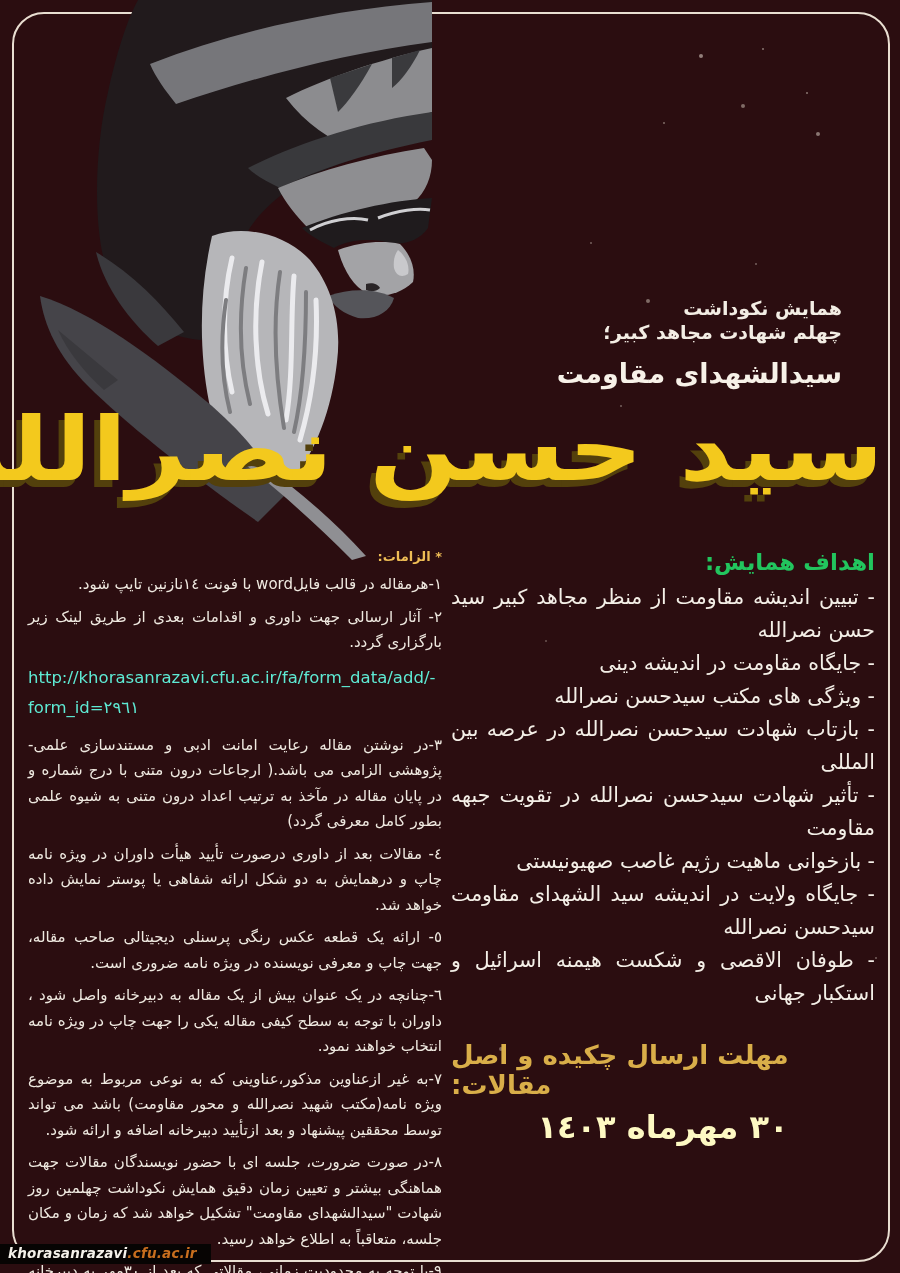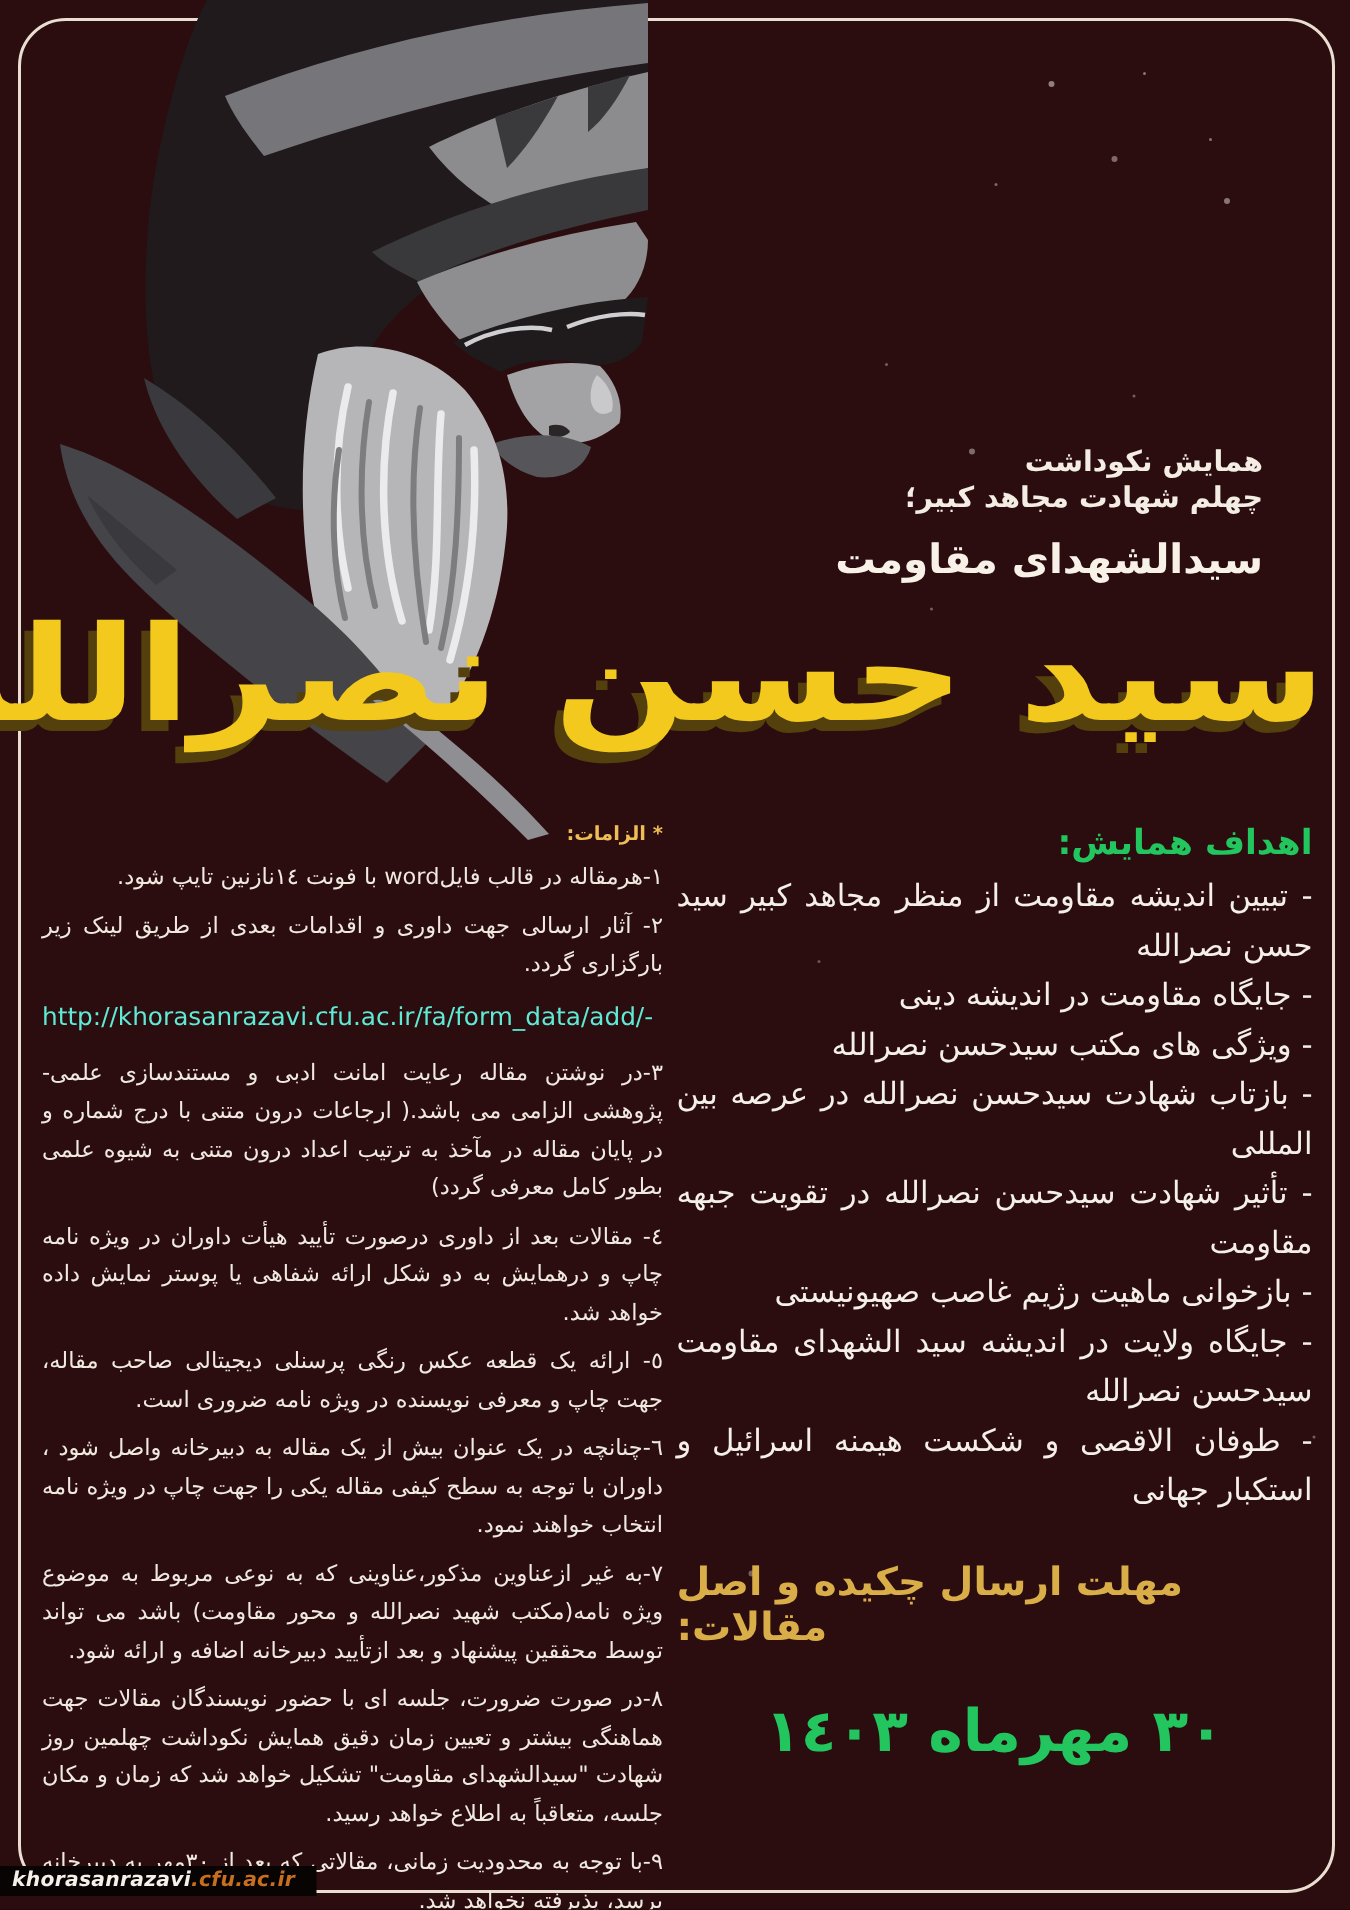--- a/index.html
+++ b/index.html
@@ -67,21 +67,21 @@
   }
   .obj-item{
     font-size:20.5px;font-weight:normal;line-height:33px;
     text-align:justify;
   }
   .deadline-heading{
     margin:30px 0 0 0;font-size:26px;font-weight:bold;color:#d9ae49;
     text-align:left;
   }
   .deadline-date{
-    margin-top:32px;font-size:39px;font-weight:bold;text-align:center;color:#22c55e;
+    margin-top:8px;font-size:32px;font-weight:bold;text-align:center;color:#fef9c3;
   }
 
   
   .col-left{
     position:absolute;top:549px;left:28px;width:414px;z-index:4;
     direction:rtl;color:#efe9e0;
   }
   .req-heading{
     margin:0 0 8px 0;font-size:13px;font-weight:bold;color:#eebd55;text-align:right;
   }
@@ -190,20 +190,21 @@
     <div class="deadline-date">۳۰ مهرماه ۱٤۰۳</div>
 
   </section>
 
   <section class="col-left">
     <h2 class="req-heading">* الزامات:</h2>
     <p class="req-item">۱-هرمقاله در قالب فایلword  با فونت ۱٤نازنین تایپ شود.</p>
     <p class="req-item">۲- آثار ارسالی جهت داوری و اقدامات بعدی از طریق لینک زیر بارگزاری گردد.</p>
     <div class="req-url">
       <div>http://khorasanrazavi.cfu.ac.ir/fa/form_data/add/-</div>
+      <div>form_id=۲۹٦۱</div>
     </div>
     <p class="req-item">۳-در نوشتن مقاله رعایت امانت ادبی و مستندسازی علمی-پژوهشی الزامی می باشد.( ارجاعات درون متنی با درج شماره و در پایان مقاله در مآخذ به ترتیب اعداد درون متنی به شیوه علمی بطور کامل معرفی گردد)</p>
     <p class="req-item">٤- مقالات بعد از داوری درصورت تأیید هیأت داوران در ویژه نامه چاپ و درهمایش به دو شکل ارائه شفاهی یا پوستر نمایش داده خواهد شد.</p>
     <p class="req-item">٥- ارائه یک قطعه عکس رنگی پرسنلی دیجیتالی صاحب مقاله، جهت چاپ و معرفی نویسنده در ویژه نامه ضروری است.</p>
     <p class="req-item">٦-چنانچه در یک عنوان بیش از یک مقاله به دبیرخانه واصل شود ، داوران با توجه به سطح کیفی مقاله یکی را جهت چاپ در ویژه نامه انتخاب خواهند نمود.</p>
     <p class="req-item">۷-به غیر ازعناوین مذکور،عناوینی که به نوعی مربوط به موضوع ویژه نامه(مکتب شهید نصرالله و محور مقاومت) باشد می تواند توسط محققین پیشنهاد و بعد ازتأیید دبیرخانه اضافه و ارائه شود.</p>
     <p class="req-item">۸-در صورت ضرورت، جلسه ای با حضور نویسندگان مقالات جهت هماهنگی بیشتر و تعیین زمان دقیق همایش نکوداشت چهلمین روز شهادت "سیدالشهدای مقاومت" تشکیل خواهد شد که زمان و مکان جلسه، متعاقباً به اطلاع خواهد رسید.</p>
     <p class="req-item">۹-با توجه به محدودیت زمانی، مقالاتی که بعد از ۳۰مهر به دبیرخانه برسد، پذیرفته نخواهد شد.</p>
   </section>
 

